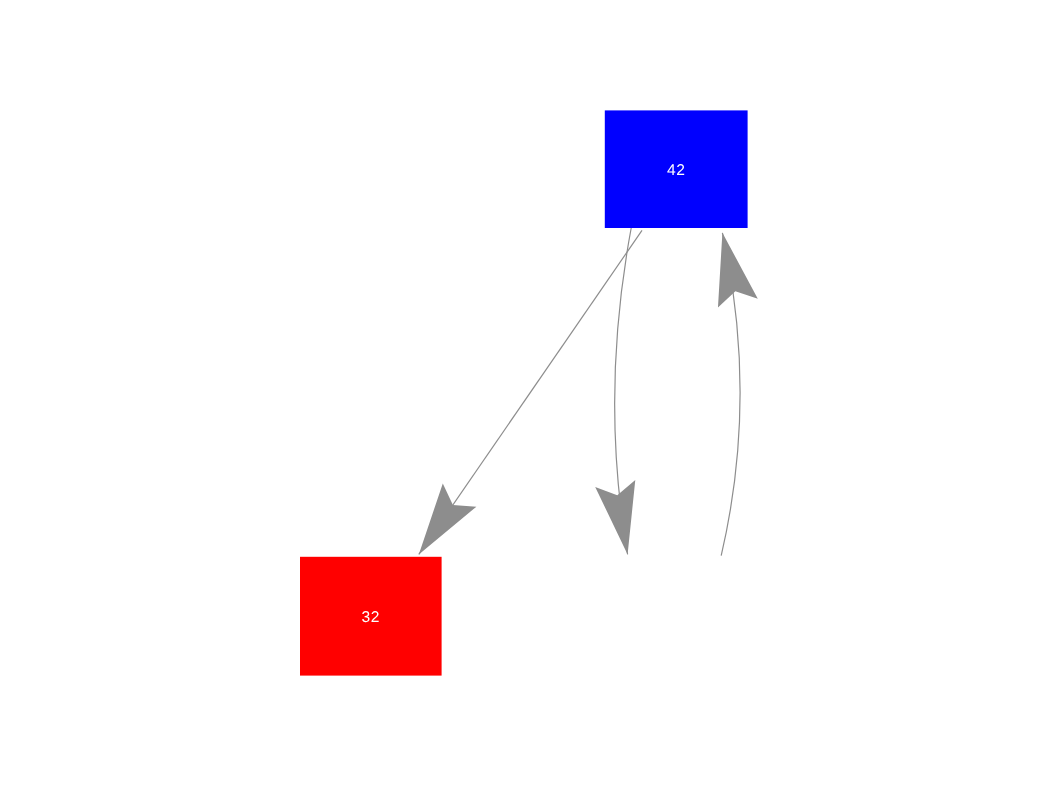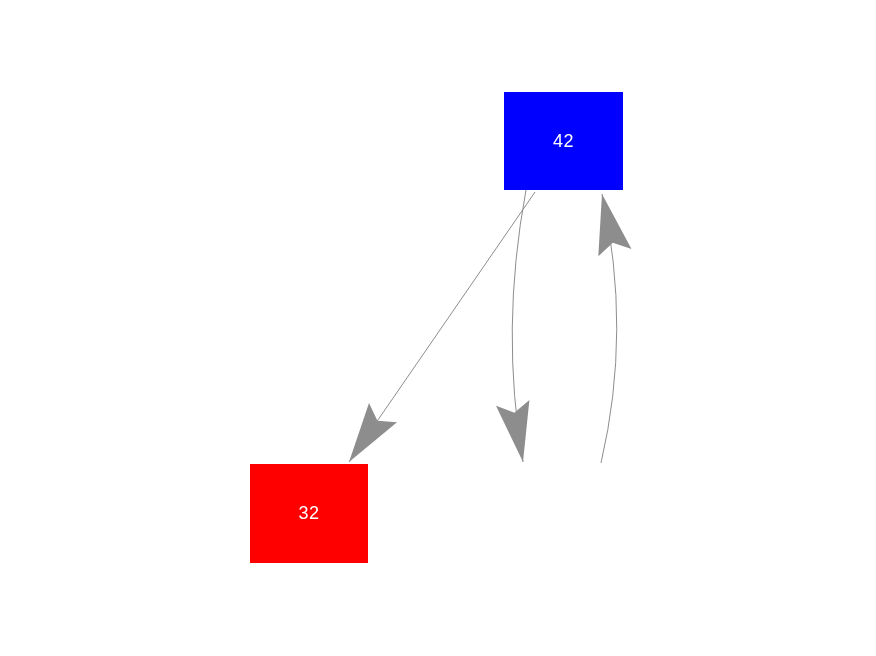--- a/index.html
+++ b/index.html
@@ -22,21 +22,21 @@
     width: 876px;
     height: 656px;
   }
   .graph-node {
     position: absolute;
     display: flex;
     align-items: center;
     justify-content: center;
   }
   .graph-node .node-label {
-    font-size: 18px;
+    font-size: 13px;
     letter-spacing: 0.5px;
   }
 </style>
 </head>
 <body>
 
 <div id="graph-canvas">
   <svg id="edges-layer" viewBox="0 0 876 656" xmlns="http://www.w3.org/2000/svg">
       <path d="M 535 192 L 349 462" fill="none" stroke="#8d8d8d" stroke-width="1"></path>
       <polygon points="349.0,462.0 369.0,402.9 377.4,420.8 397.0,422.2" fill="#8d8d8d"></polygon>

